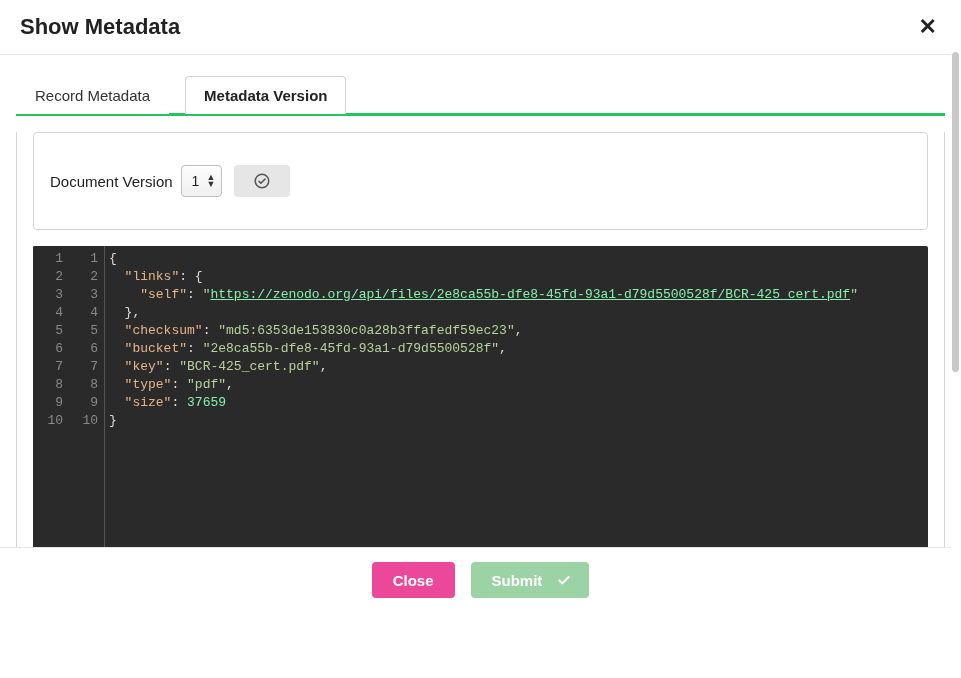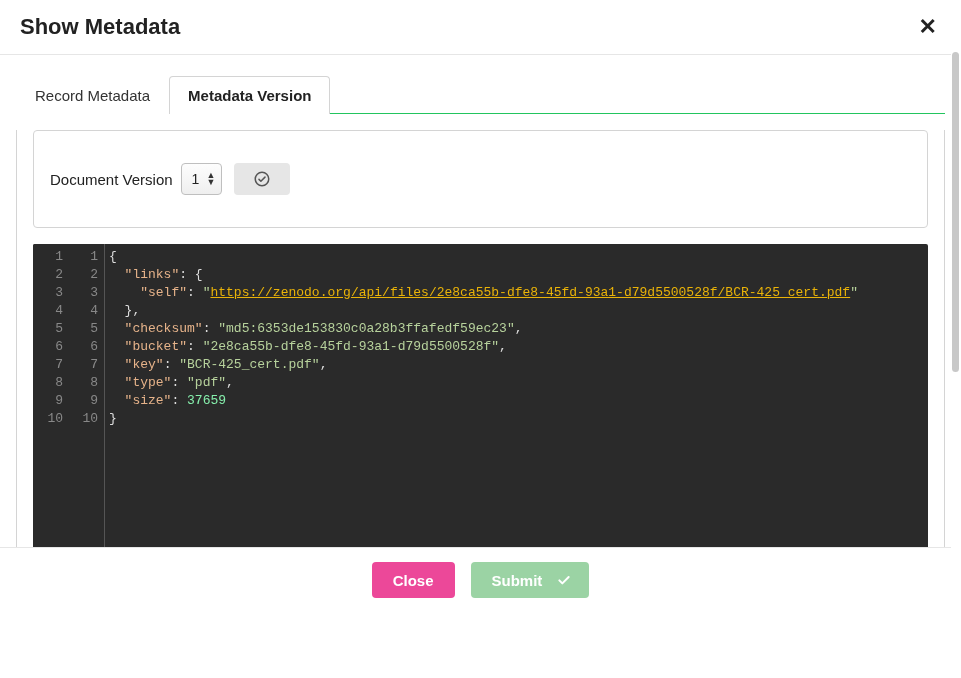--- a/index.html
+++ b/index.html
@@ -58,23 +58,24 @@
     top: 0;
     right: 2px;
     width: 7px;
     height: 320px;
     background: #c8c8c8;
     border-radius: 4px;
   }
 
   .tabs {
     display: flex;
-    border-bottom: 1px solid #22c55e;
+    border-bottom: 3px solid #22c55e;
     margin: 0;
     padding: 0;
+    gap: 16px;
   }
   .tab {
     padding: 10px 18px;
     font-size: 15px;
     cursor: pointer;
     position: relative;
     top: 1px;
     border: 1px solid transparent;
     border-bottom: none;
     background: #fff;
@@ -181,21 +182,21 @@
   .code {
     padding: 4px 0 4px 4px;
     color: #ddd;
     white-space: pre;
     flex: 1;
   }
   .code .line { height: 18px; }
   .tok-key    { color: #e6b38a; } 
   .tok-string { color: #b7d29c; } 
   .tok-number { color: #86efac; } 
-  .tok-url    { color: #eab308; text-decoration: underline; }
+  .tok-url    { color: #86efac; text-decoration: underline; }
   .tok-punct  { color: #ddd; }
   .tok-quote  { color: #b7d29c; }
 
   .modal-footer {
     border-top: 1px solid #e6e6e6;
     padding: 14px 0;
     display: flex;
     justify-content: center;
     gap: 16px;
     background: #fff;

